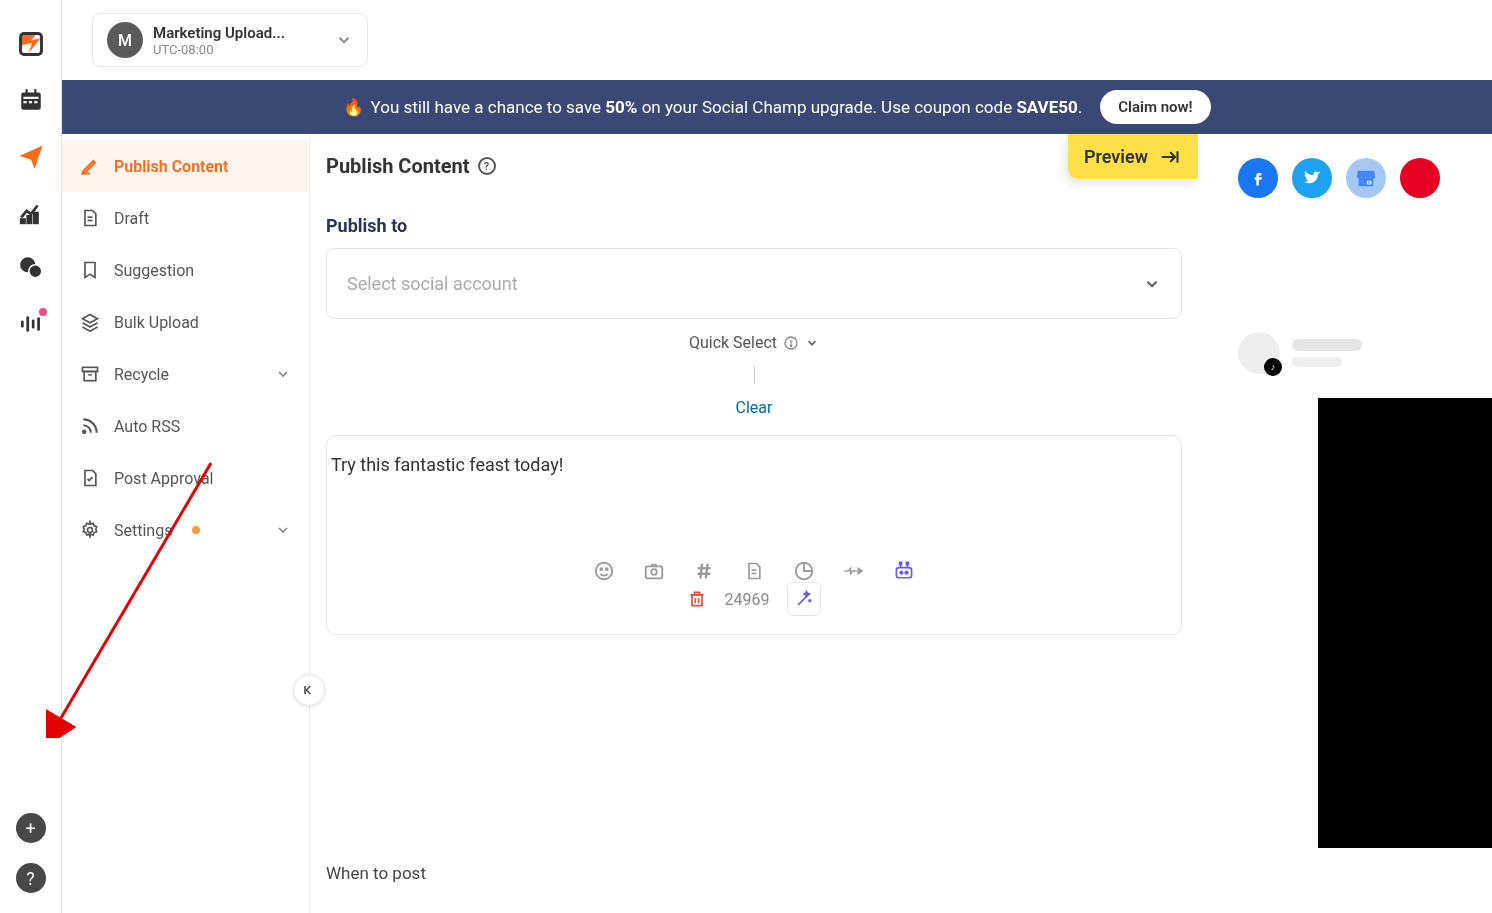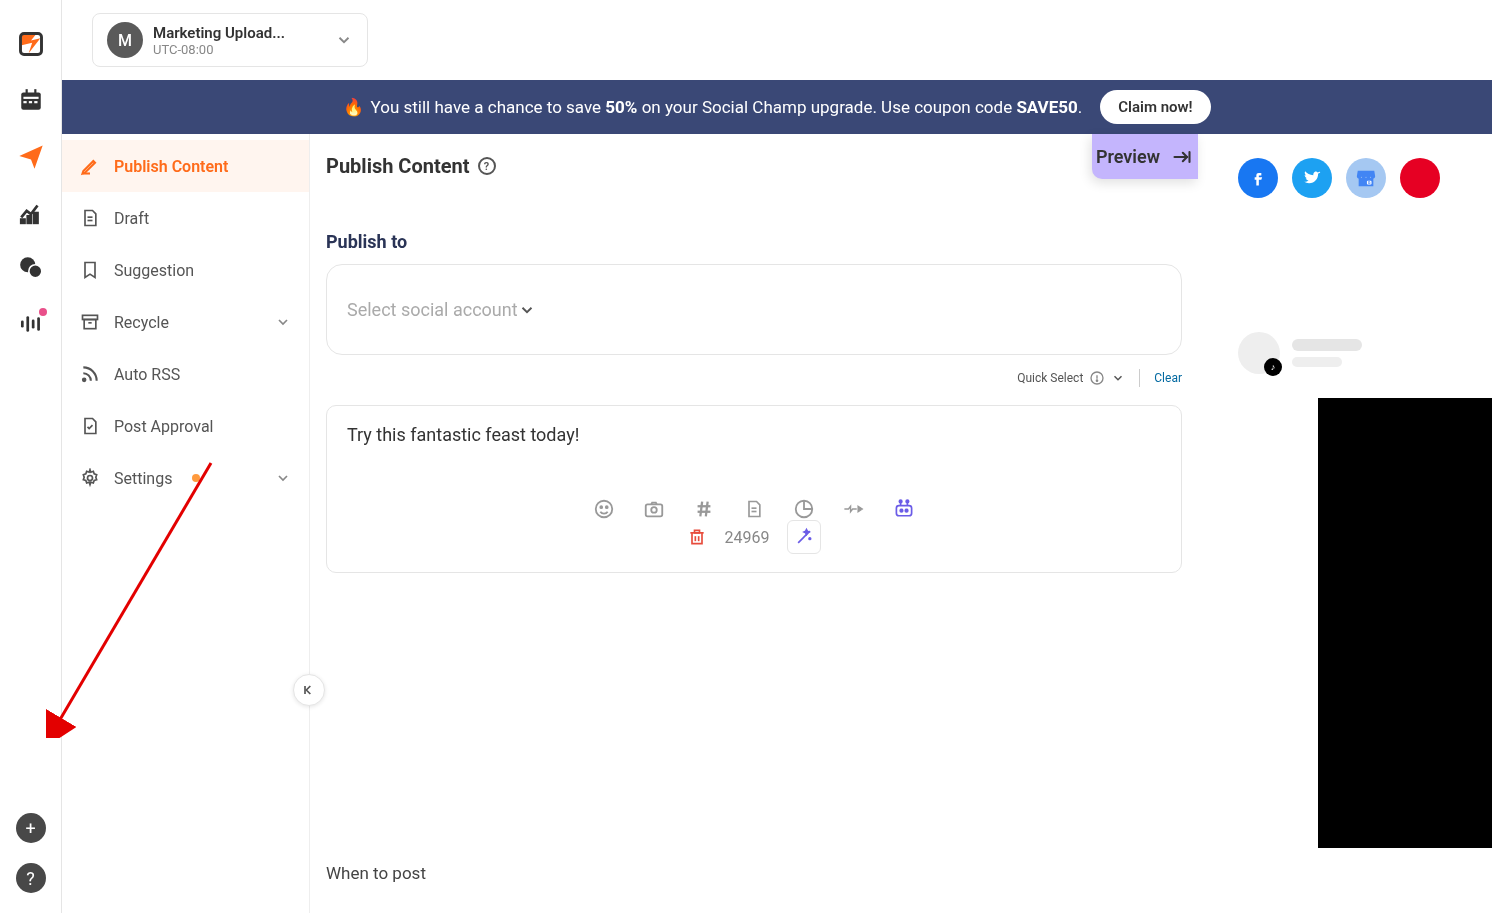--- a/index.html
+++ b/index.html
@@ -27,31 +27,31 @@
 .sidebar-item .sb-icon { width: 20px; height: 20px; display: flex; align-items: center; justify-content: center; }
 .sidebar-item .chev { margin-left: auto; color: #888; }
 .sidebar-item .orange-dot { width: 8px; height: 8px; background: #ff9a3d; border-radius: 50%; margin-left: 6px; }
 
 .collapse-handle { position: absolute; right: -16px; top: 540px; width: 32px; height: 32px; border-radius: 50%; background: #fff; border: 1px solid #e5e5e5; box-shadow: 0 1px 4px rgba(0,0,0,0.1); display: flex; align-items: center; justify-content: center; color: #555; cursor: pointer; }
 
 .main { position: absolute; left: 310px; top: 134px; right: 294px; bottom: 0; padding: 20px 16px; }
 .main-header { display: flex; align-items: center; justify-content: space-between; }
 .main-title { font-size: 20px; font-weight: 700; color: #333; display: flex; align-items: center; gap: 8px; }
 .main-title .qmark { width: 18px; height: 18px; border: 2px solid #555; border-radius: 50%; display: flex; align-items: center; justify-content: center; font-size: 11px; color: #555; font-weight: 600; }
-.preview-btn { display: flex; align-items: center; gap: 10px; padding: 12px 4px; font-size: 18px; font-weight: 600; color: #333; border-radius: 0 0 0 10px; box-shadow: -2px 4px 12px rgba(0,0,0,0.12); background: #c4b5fd; cursor: pointer; position: absolute; right: 0; top: 0; }
-
-.publish-to { margin-top: 53px; }
+.preview-btn { display: flex; align-items: center; gap: 10px; padding: 12px 16px; font-size: 18px; font-weight: 600; color: #333; border-radius: 0 0 0 10px; box-shadow: -2px 4px 12px rgba(0,0,0,0.12); background: #fde047; cursor: pointer; position: absolute; right: 0; top: 0; }
+
+.publish-to { margin-top: 37px; }
 .publish-to .label { font-size: 18px; font-weight: 700; color: #2a3456; margin-bottom: 12px; }
-.account-select { border: 1px solid #e5e5e5; border-radius: 16px; padding: 34px 20px; display: flex; align-items: center; color: #aaa; font-size: 18px; cursor: pointer; }
-.quick-row { display: flex; justify-content: flex-end; align-items: center; gap: 14px; margin-top: 14px; color: #555; font-size: 12px; }
+.account-select { border: 1px solid #e5e5e5; border-radius: 8px; padding: 24px 20px; display: flex; align-items: center; justify-content: space-between; color: #aaa; font-size: 18px; cursor: pointer; }
+.quick-row { display: flex; justify-content: flex-end; align-items: center; gap: 14px; margin-top: 14px; color: #555; font-size: 16px; flex-direction: column; }
 .quick-row .divider { width: 1px; height: 18px; background: #ccc; }
 .quick-row .clear { color: #0369a1; cursor: pointer; text-align: center; }
 .quick-row .qs { display: flex; align-items: center; gap: 6px; cursor: pointer; }
 
-.composer { margin-top: 18px; border: 1px solid #e5e5e5; border-radius: 10px; padding: 18px 20px; height: 168px; display: flex; flex-direction: column; justify-content: space-between; }
+.composer { margin-top: 18px; border: 1px solid #e5e5e5; border-radius: 10px; padding: 18px 4px; height: 200px; display: flex; flex-direction: column; justify-content: space-between; }
 .composer-text { font-size: 18px; color: #333; outline: none; }
 .composer-toolbar { display: flex; align-items: center; justify-content: space-between; flex-direction: column; }
 .tool-left { display: flex; align-items: center; gap: 28px; color: #888; }
 .tool-left .tool-icon { width: 22px; height: 22px; display: flex; align-items: center; justify-content: center; cursor: pointer; }
 .tool-left .ai-icon { color: #6b5ce7; }
 .tool-right { display: flex; align-items: center; gap: 18px; }
 .tool-right .trash { color: #e74c3c; cursor: pointer; }
 .tool-right .count { color: #888; font-size: 16px; }
 .tool-right .wand { width: 34px; height: 34px; border: 1px solid #e5e5e5; border-radius: 6px; display: flex; align-items: center; justify-content: center; color: #6b5ce7; cursor: pointer; }
 
@@ -179,20 +179,30 @@
     <span class="sb-icon">
         <svg width="20" height="20" viewBox="0 0 24 24" fill="none" stroke="#555" stroke-width="2">
           <path d="M6 3h12v18l-6-4-6 4z"></path>
         </svg>
       </span>
     <span>Suggestion</span>
   </div>
   <div class="sidebar-item">
     <span class="sb-icon">
         <svg width="20" height="20" viewBox="0 0 24 24" fill="none" stroke="#555" stroke-width="2">
+          <path d="M12 3l9 5-9 5-9-5z"></path>
+          <path d="M3 13l9 5 9-5"></path>
+          <path d="M3 18l9 5 9-5"></path>
+        </svg>
+      </span>
+    <span>Bulk Upload</span>
+  </div>
+  <div class="sidebar-item">
+    <span class="sb-icon">
+        <svg width="20" height="20" viewBox="0 0 24 24" fill="none" stroke="#555" stroke-width="2">
           <rect x="3" y="4" width="18" height="5"></rect>
           <rect x="5" y="9" width="14" height="11"></rect>
           <line x1="10" y1="13" x2="14" y2="13"></line>
         </svg>
       </span>
     <span>Recycle</span>
     <span class="chev">
         <svg width="16" height="16" viewBox="0 0 24 24" fill="none" stroke="#888" stroke-width="2.5">
           <polyline points="6 9 12 15 18 9"></polyline>
         </svg>

